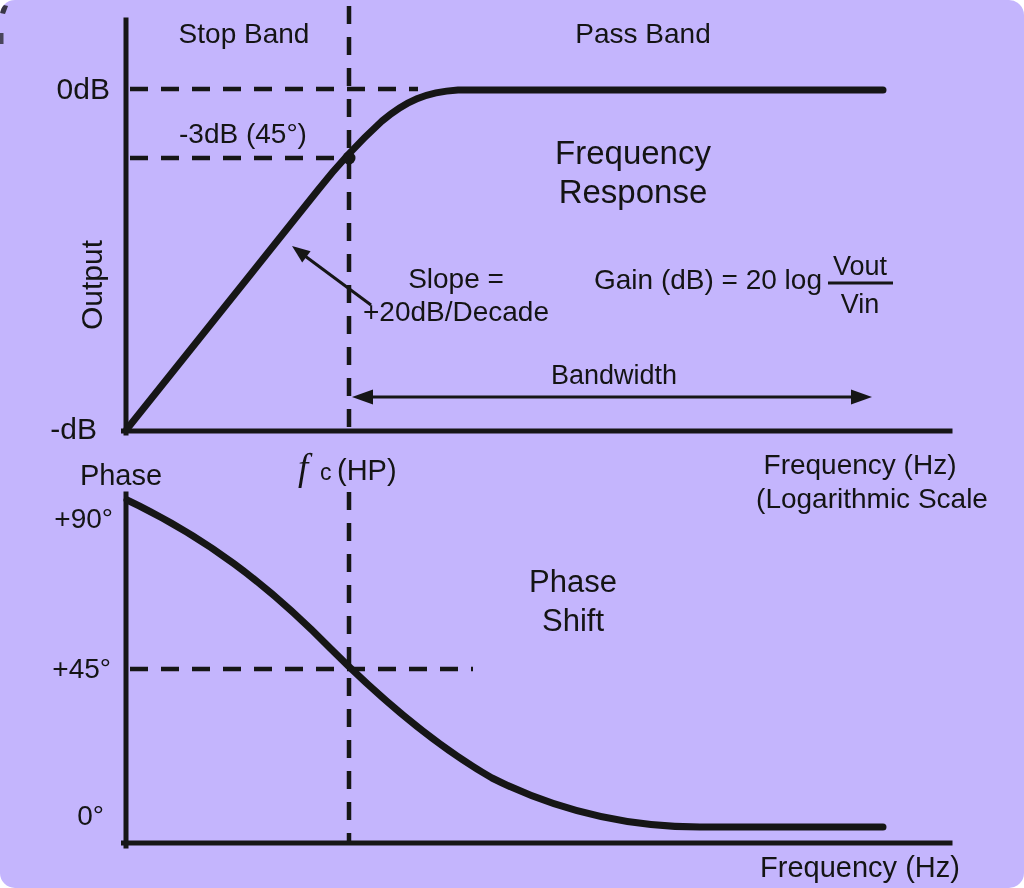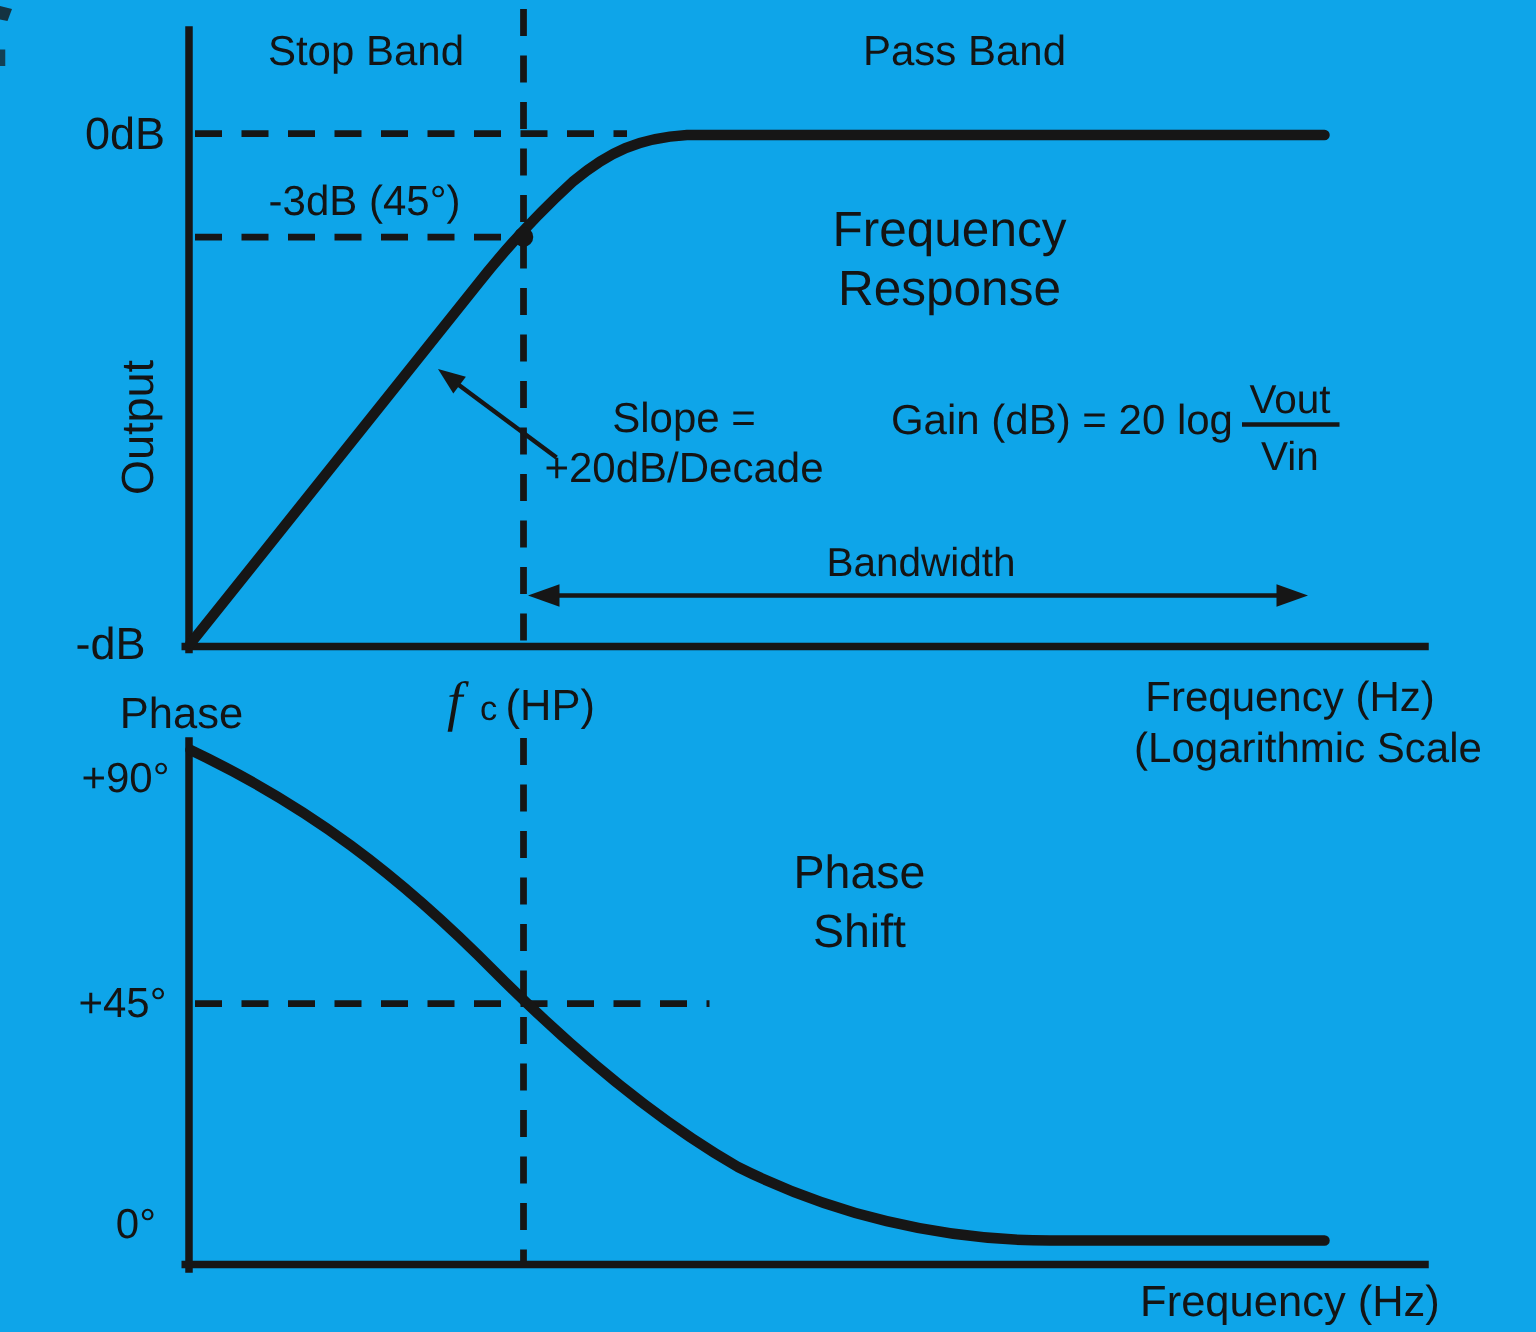--- a/index.html
+++ b/index.html
@@ -1,22 +1,23 @@
 <!DOCTYPE html>
 <html><head>
 <meta charset="utf-8">
 <style>
   html, body { margin: 0; padding: 0; background: #ffffff; }
   .stage {
     position: relative;
     width: 1024px;
     height: 888px;
-    background: #0ea5e9;
+    background: #c4b5fd;
     overflow: hidden;
     font-family: "Liberation Sans", sans-serif;
+    border-radius: 15px;
   }
   svg { display: block; }
   text {
     fill: #141414;
     font-family: "Liberation Sans", sans-serif;
   }
   .lbl     { font-size: 28px; }
   .lbl-lg  { font-size: 30px; }
   .title   { font-size: 33px; }
   .title2  { font-size: 31px; }

